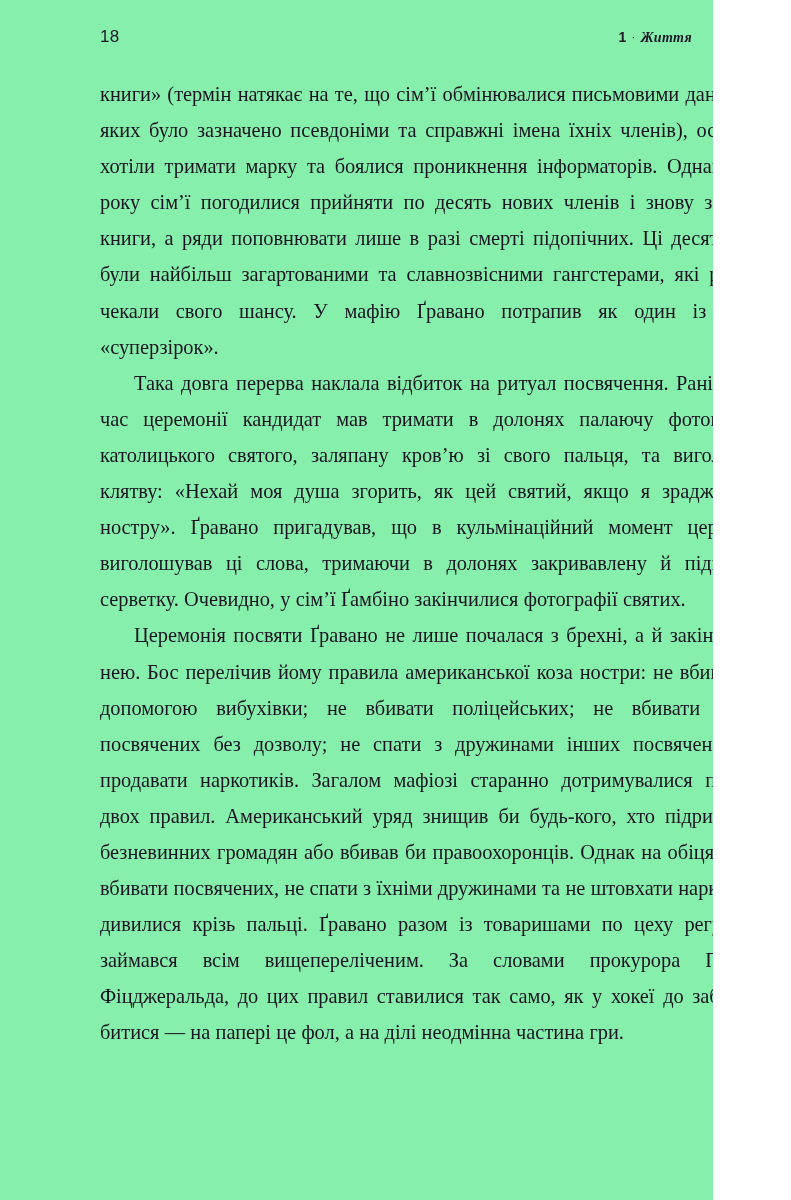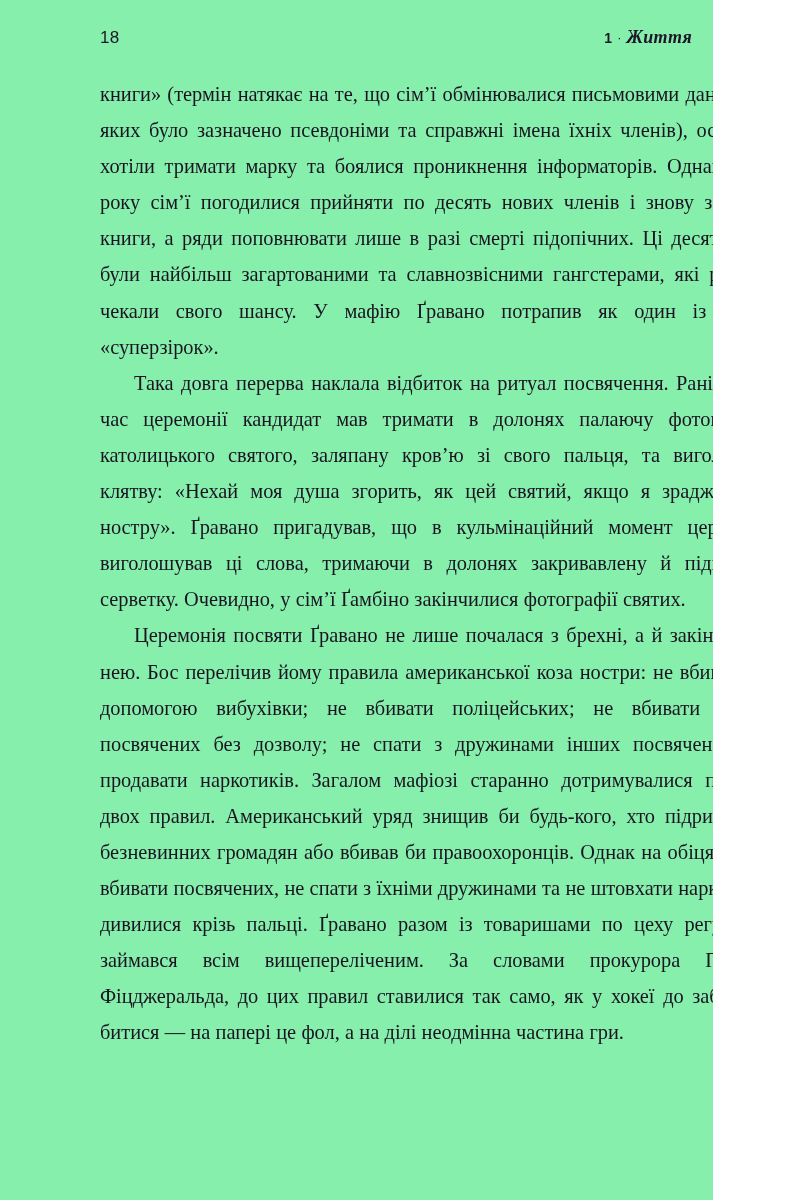--- a/index.html
+++ b/index.html
@@ -62,21 +62,21 @@
     font-size: 13px;
     color: #1d1628;
     position: relative;
     top: -1px;
   }
 
   .chapter-title {
     font-family: "Liberation Serif", "DejaVu Serif", serif;
     font-style: italic;
     font-weight: 700;
-    font-size: 18px;
+    font-size: 14px;
     color: #1d1628;
     letter-spacing: 0.3px;
   }
 
   
   .text-block {
     position: absolute;
     top: 76px;
     left: 100px;
     width: 672px;

